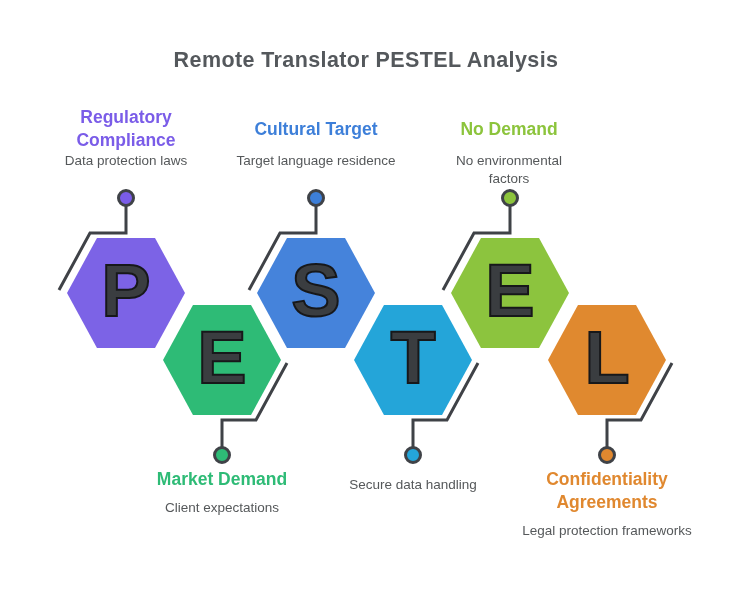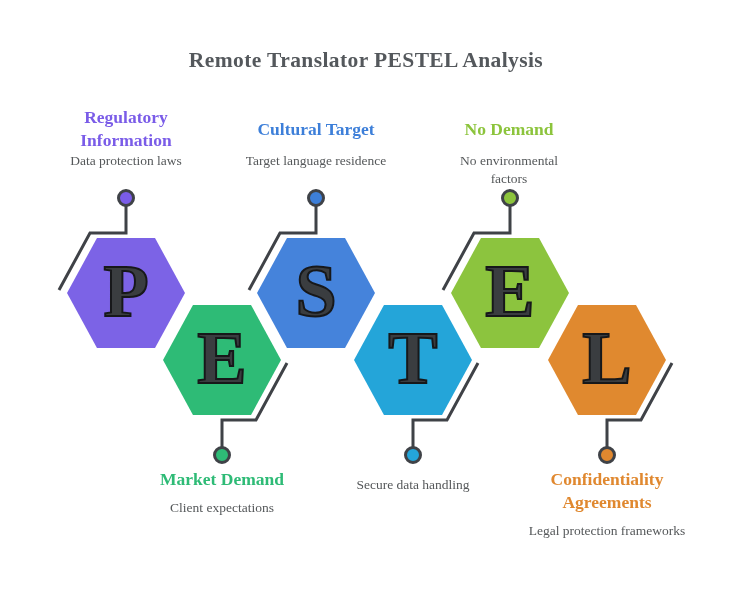--- a/index.html
+++ b/index.html
@@ -1,21 +1,21 @@
 <!DOCTYPE html>
 <html><head>
 <meta charset="utf-8">
 <style>
   html,body{margin:0;padding:0;background:#ffffff;}
   .canvas{
     position:relative;
     width:732px;height:612px;
     background:#ffffff;
     overflow:hidden;
-    font-family:Liberation Serif, serif;
+    font-family:Liberation Sans, sans-serif;
   }
   .page-title{
     position:absolute;
     left:0;top:48px;width:732px;
     text-align:center;
     font-size:21.5px;
     font-weight:bold;
     letter-spacing:0.4px;
     color:#54585c;
   }
@@ -112,21 +112,21 @@
     <span class="letter">T</span>
   </div>
   <div class="hex" style="left: 451px; top: 238px; background-color: rgb(140, 196, 62);">
     <span class="letter">E</span>
   </div>
   <div class="hex" style="left: 548px; top: 305px; background-color: rgb(224, 137, 47);">
     <span class="letter">L</span>
   </div>
 
   <div class="callout top" style="left:51px;top:106px;width:150px;">
-    <div class="c-title" style="color: rgb(122, 92, 232);">Regulatory Information</div>
+    <div class="c-title" style="color: rgb(122, 92, 232);">Regulatory Compliance</div>
     <div class="c-desc">Data protection laws</div>
   </div>
   <div class="callout top one" style="left:236px;top:106px;width:160px;">
     <div class="c-title" style="color: rgb(61, 127, 217);">Cultural Target</div>
     <div class="c-desc">Target language residence</div>
   </div>
   <div class="callout top one" style="left:444px;top:106px;width:130px;">
     <div class="c-title" style="color: rgb(140, 196, 60);">No Demand</div>
     <div class="c-desc">No environmental factors</div>
   </div>

